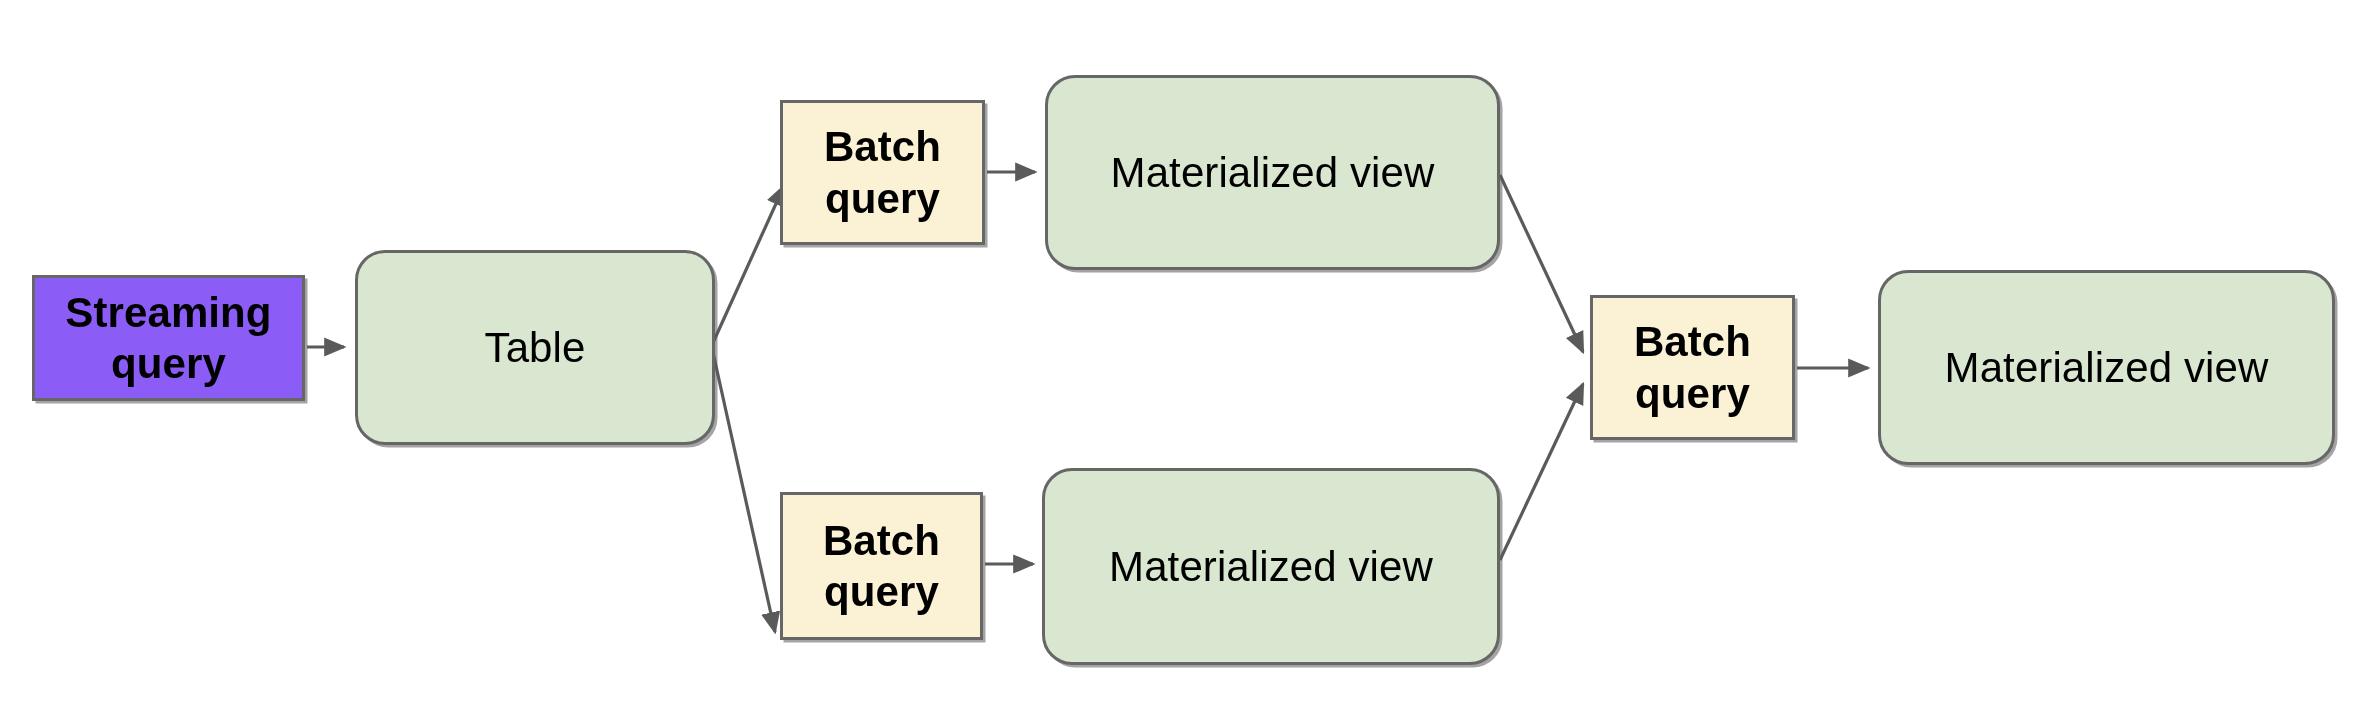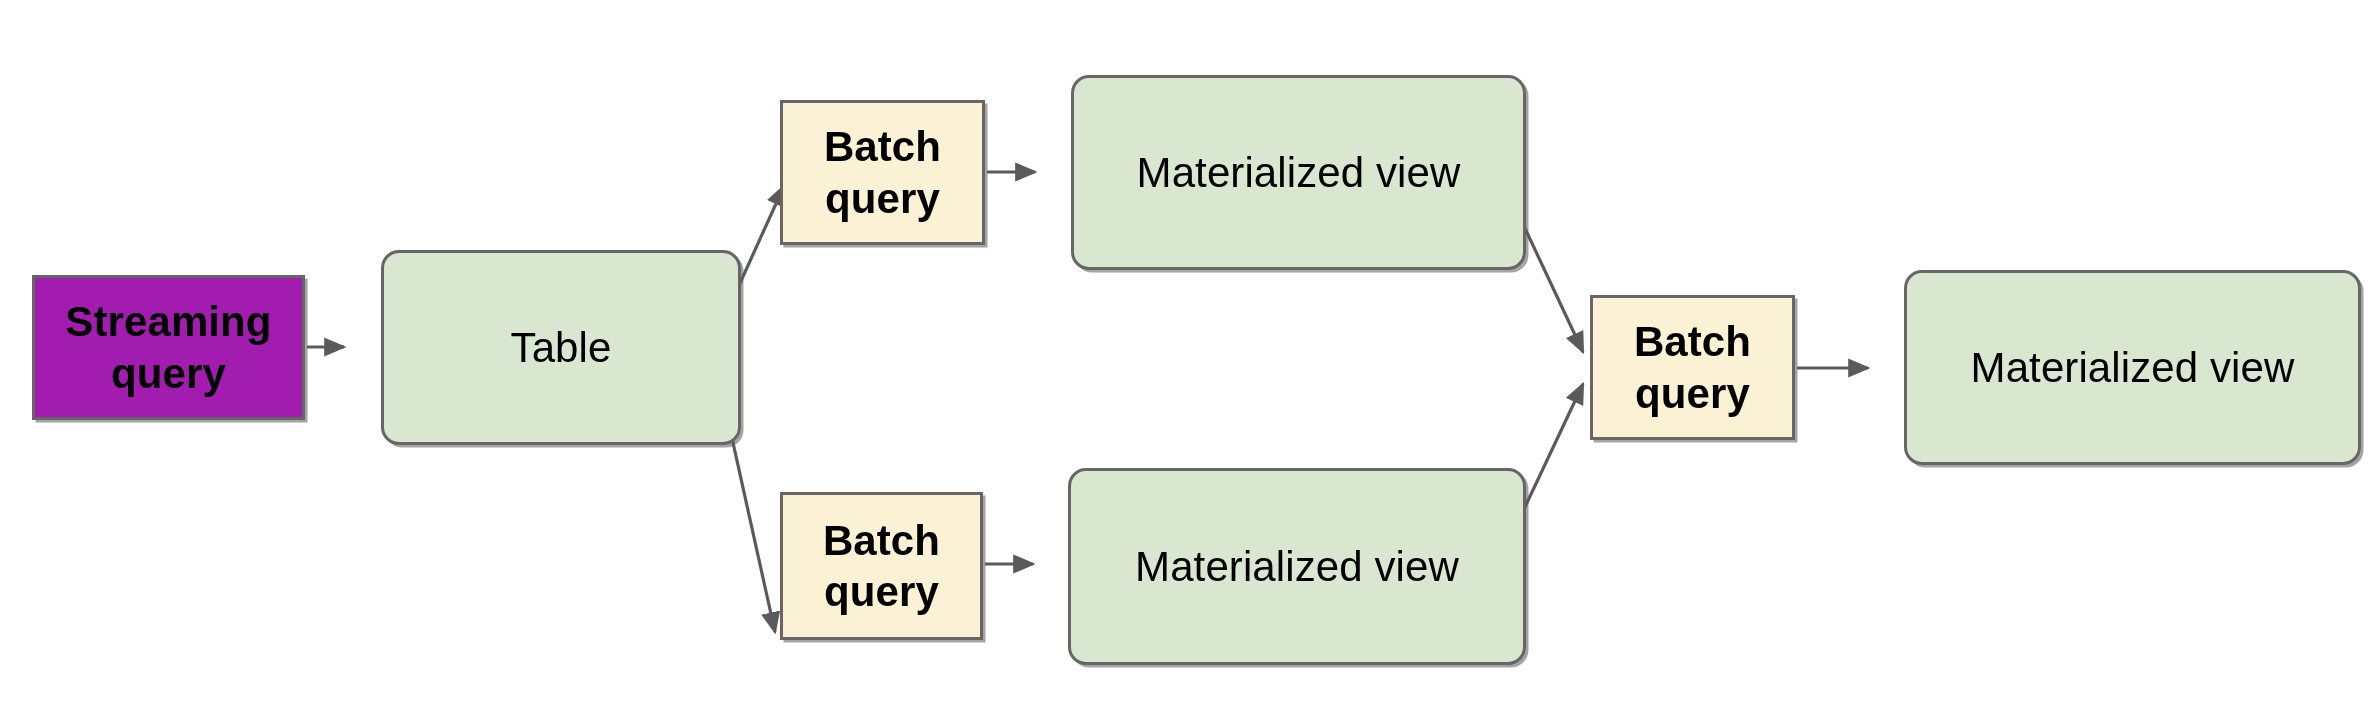--- a/index.html
+++ b/index.html
@@ -39,22 +39,21 @@
     box-shadow: 3px 3px 0 -0.5px rgba(90,90,90,0.55);
     z-index: 2;
   }
   .node-process {
     background: #FBF2D5;
     border-radius: 0;
     font-weight: bold;
   }
   .node-store {
     background: #D9E7D0;
-    border-radius: 18px;
-    margin-left: 26px;
+    border-radius: 30px;
   }
   .node-label {
     display: block;
     white-space: pre-line;
     padding: 0 10px;
   }
 </style>
 </head>
 <body>
 
@@ -72,21 +71,21 @@
         <path d="M 712 348 L 775 632" fill="none" stroke="#5A5A5A" stroke-width="3.2" stroke-linecap="butt" marker-end="url(#arrowhead)"></path>
         <path d="M 987 172 L 1035 172" fill="none" stroke="#5A5A5A" stroke-width="3.2" stroke-linecap="butt" marker-end="url(#arrowhead)"></path>
         <path d="M 985 564 L 1033 564" fill="none" stroke="#5A5A5A" stroke-width="3.2" stroke-linecap="butt" marker-end="url(#arrowhead)"></path>
         <path d="M 1500 175 L 1583 352" fill="none" stroke="#5A5A5A" stroke-width="3.2" stroke-linecap="butt" marker-end="url(#arrowhead)"></path>
         <path d="M 1500 560 L 1583 384" fill="none" stroke="#5A5A5A" stroke-width="3.2" stroke-linecap="butt" marker-end="url(#arrowhead)"></path>
         <path d="M 1797 368 L 1868 368" fill="none" stroke="#5A5A5A" stroke-width="3.2" stroke-linecap="butt" marker-end="url(#arrowhead)"></path>
       </g>
   </svg>
 
   <div id="nodes">
-      <div class="node node-process" style="left: 32px; top: 275px; width: 273px; height: 145px; background: #a21caf; border-color: rgb(102, 102, 102);">
+      <div class="node node-process" style="left: 32px; top: 275px; width: 273px; height: 126px; background: #8b5cf6; border-color: rgb(102, 102, 102);">
         <span class="node-label">Streaming
 query</span>
       </div>
       <div class="node node-store" style="left: 355px; top: 250px; width: 360px; height: 195px; background: rgb(217, 231, 208); border-color: rgb(102, 102, 102);">
         <span class="node-label">Table</span>
       </div>
       <div class="node node-process" style="left: 780px; top: 100px; width: 205px; height: 145px; background: rgb(251, 242, 213); border-color: rgb(102, 102, 102);">
         <span class="node-label">Batch
 query</span>
       </div>

